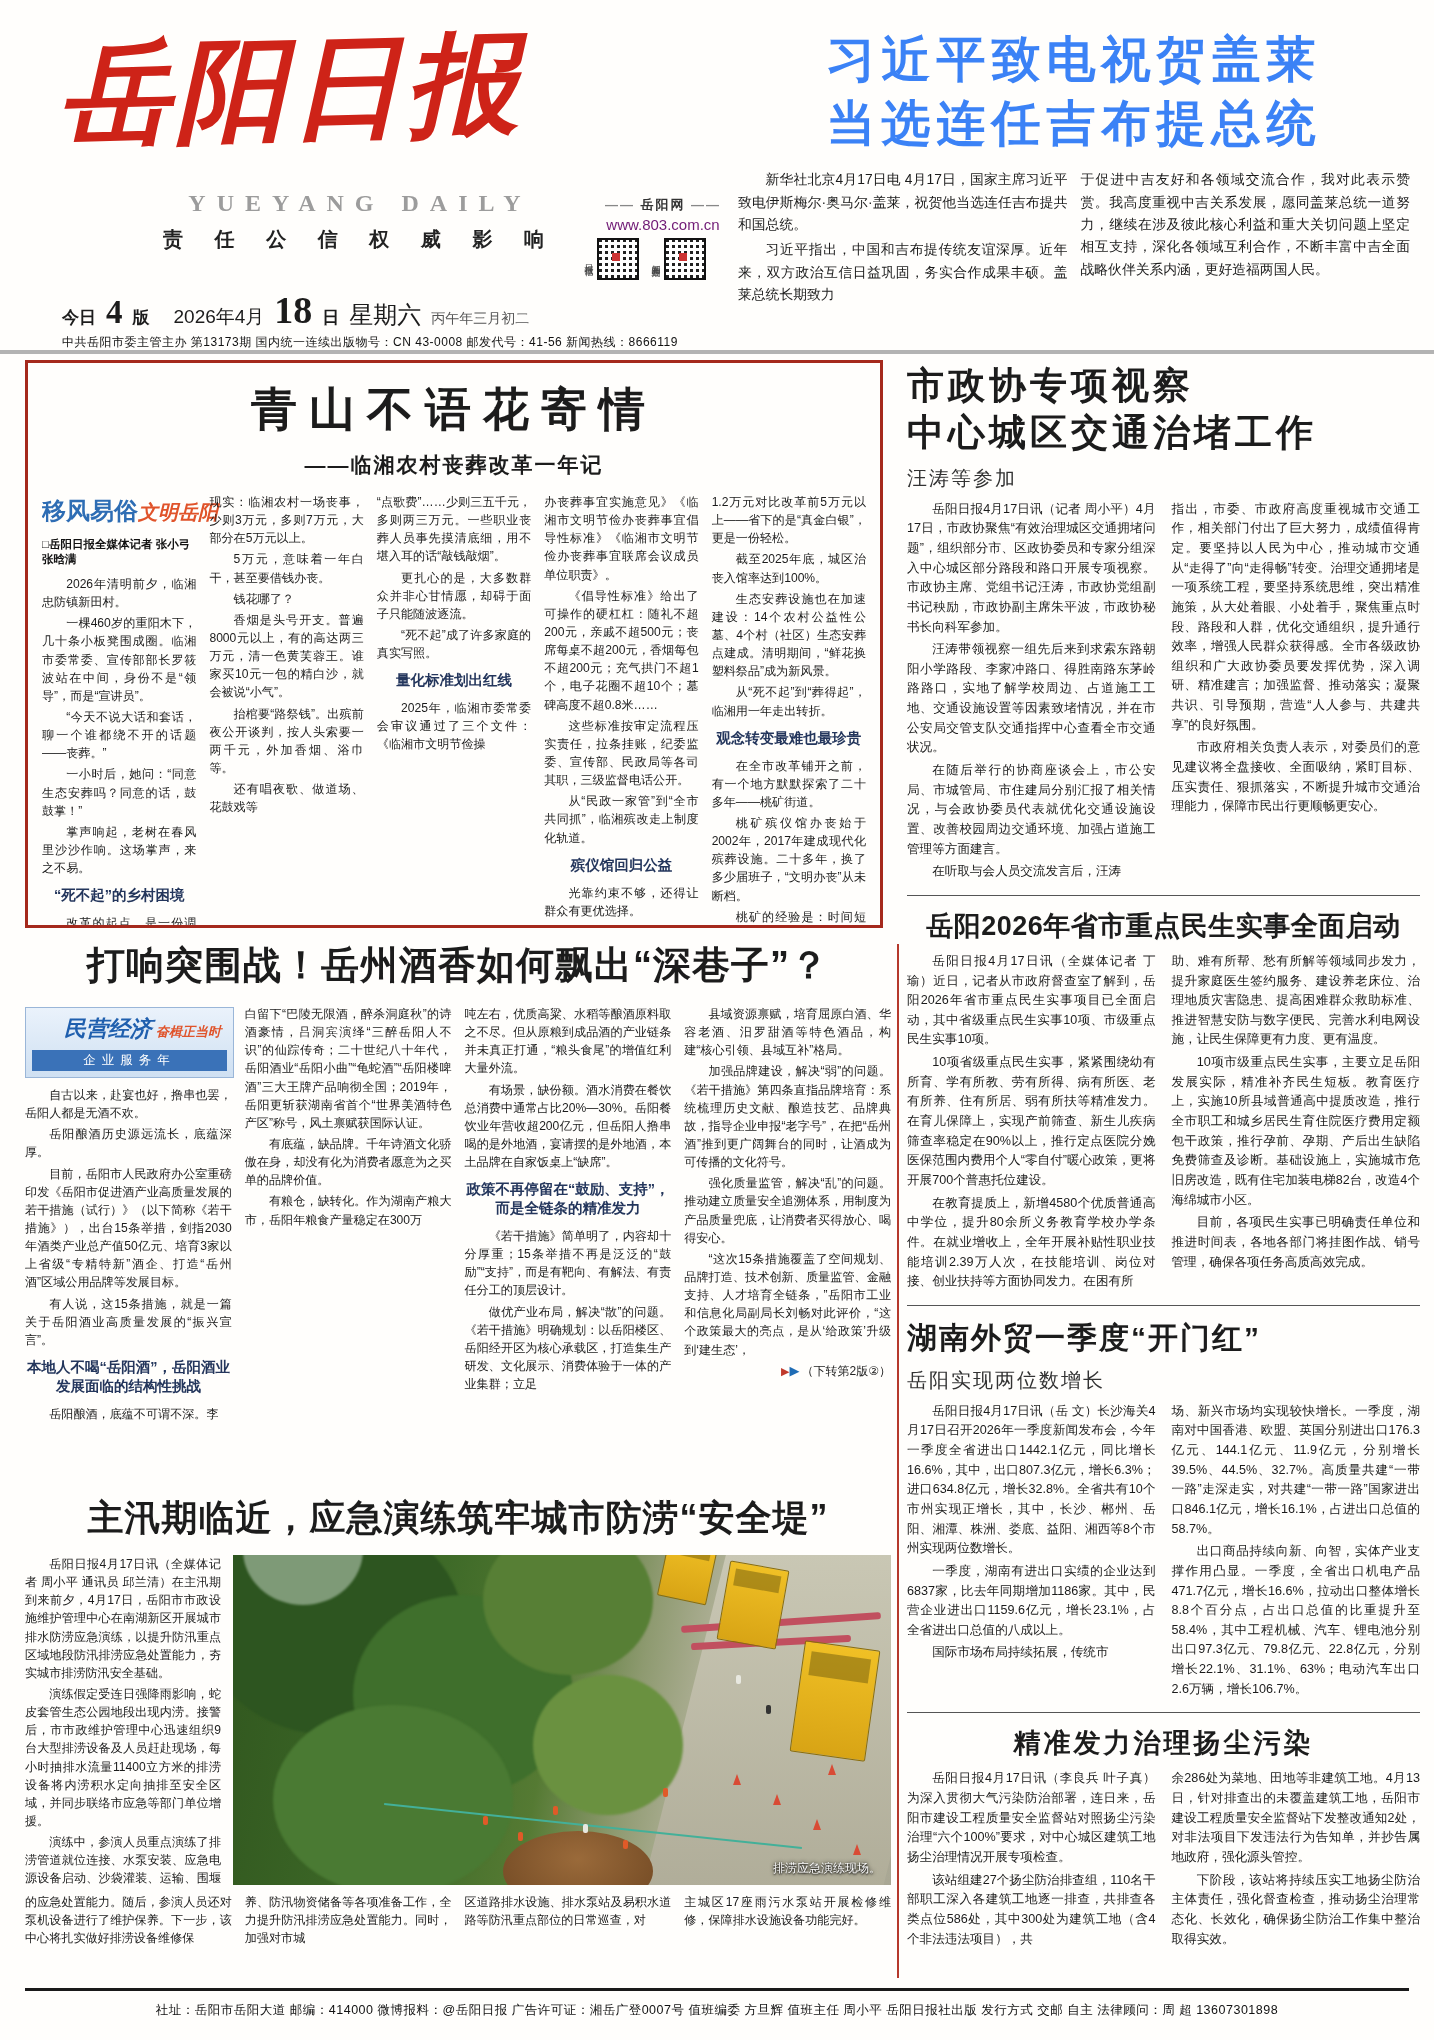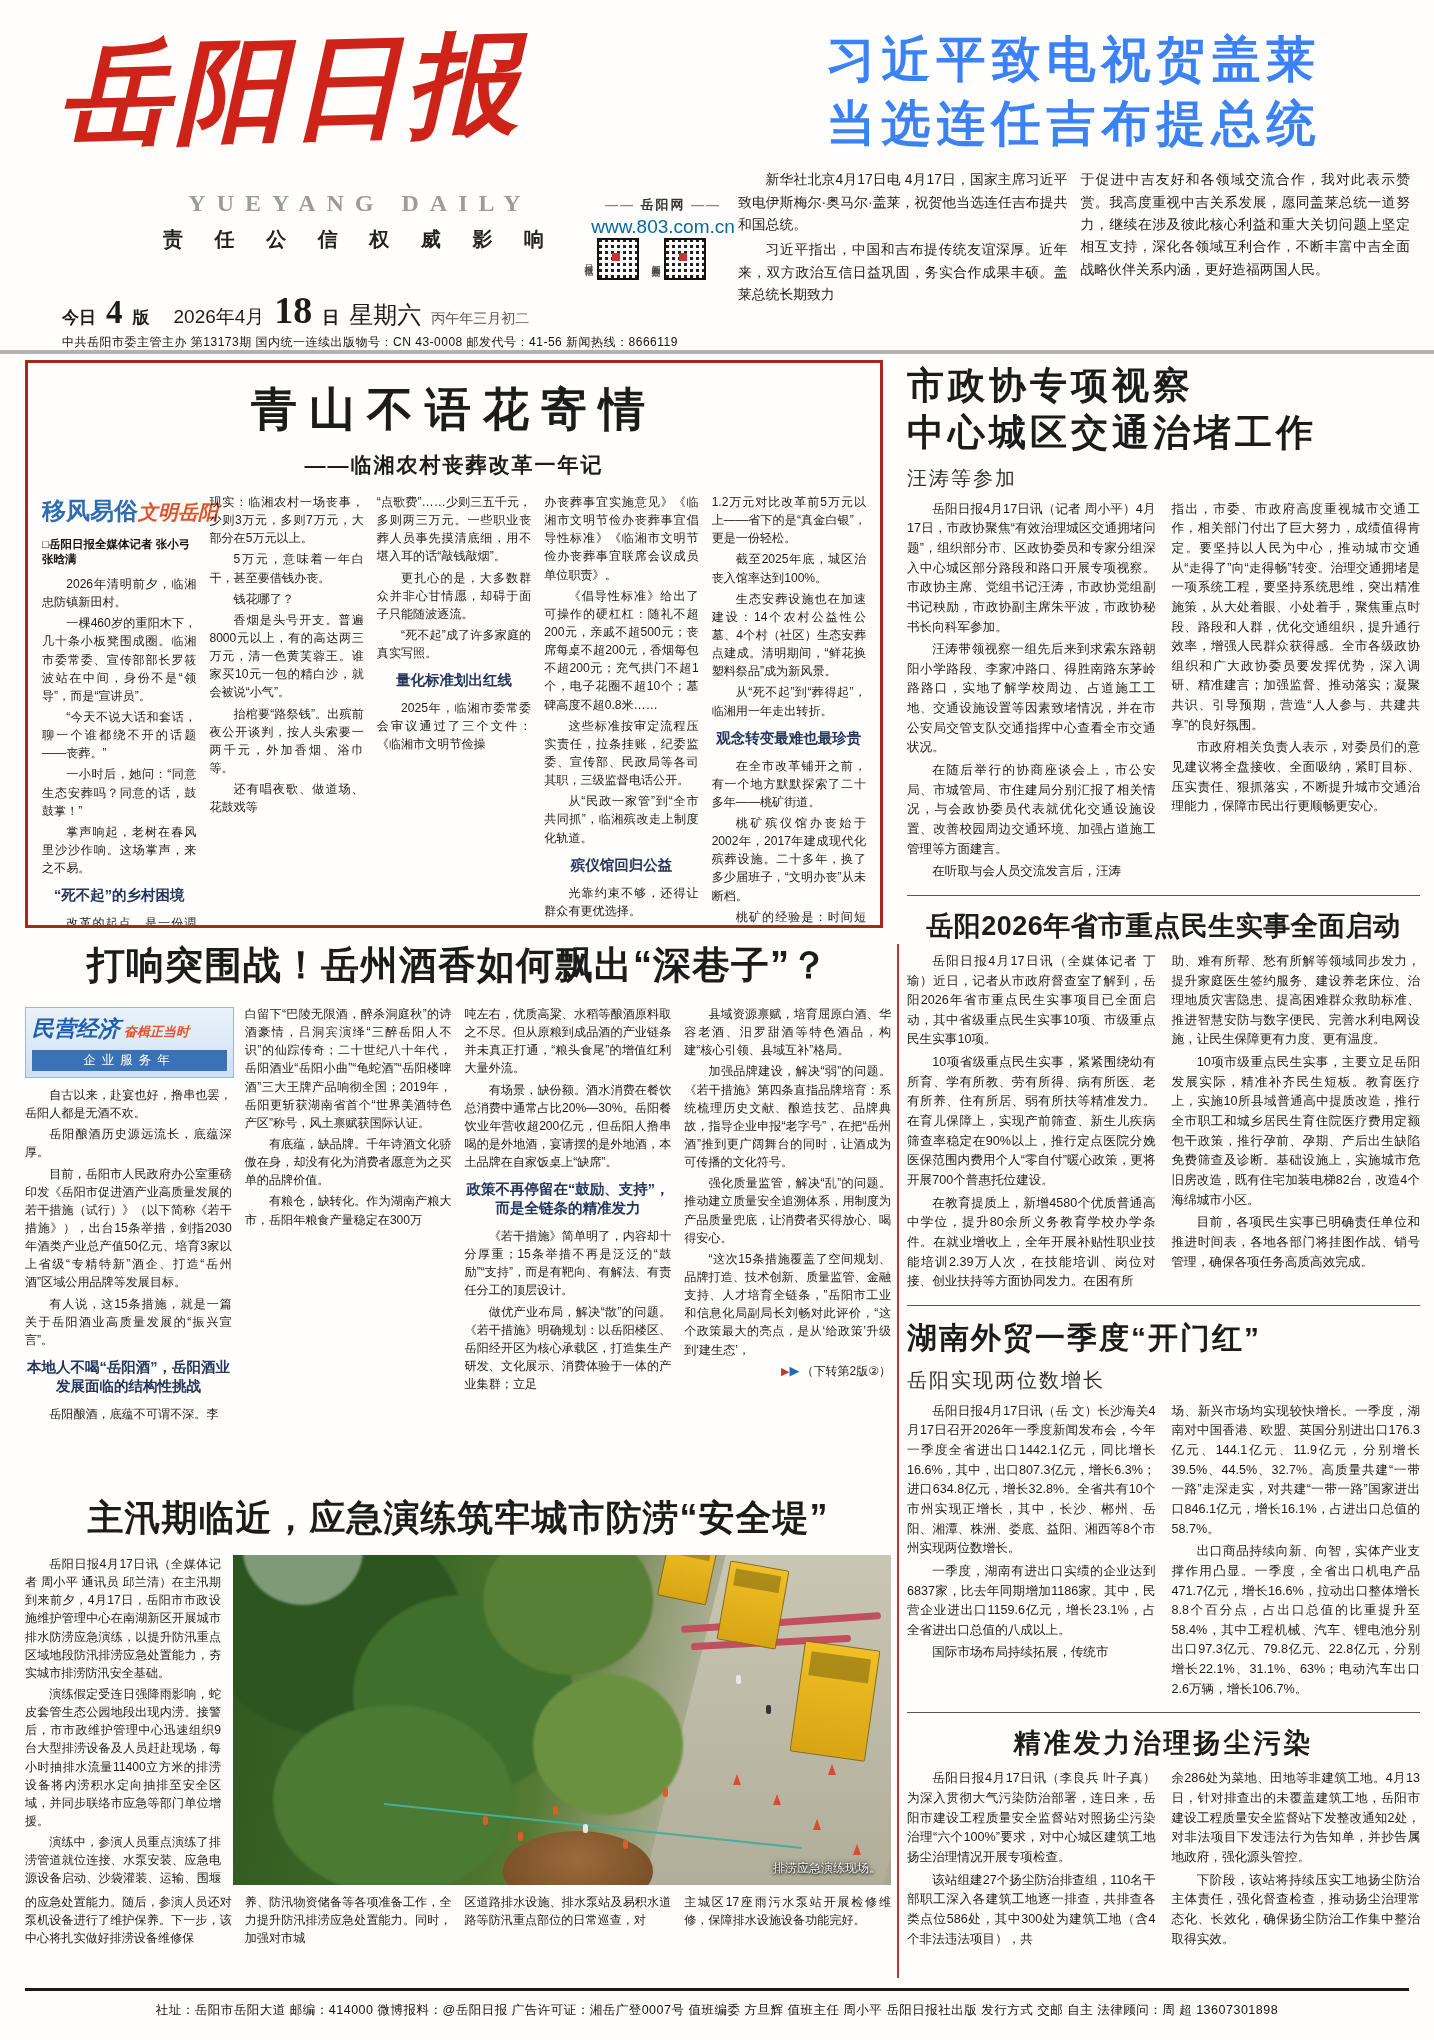--- a/index.html
+++ b/index.html
@@ -10,21 +10,21 @@
   .logo-cn{left:58px;top:18px;width:500px;font-family:"DejaVu Serif","Liberation Serif",serif;
            font-weight:900;font-style:italic;font-size:112px;line-height:1.25;color:#ce2318;
            letter-spacing:4px;transform:rotate(-1.5deg);white-space:nowrap;}
   .logo-en{left:150px;top:190px;width:420px;text-align:center;font-family:"Liberation Serif","DejaVu Serif",serif;
            font-weight:bold;font-size:24px;letter-spacing:11px;color:#9c9c9c;}
   .motto{left:150px;top:226px;width:420px;text-align:center;font-weight:900;font-size:20px;letter-spacing:13px;color:#222;}
   .site{left:588px;top:196px;width:150px;text-align:center;font-size:12px;color:#333;}
   .site .lbl{display:block;font-size:13px;font-weight:bold;letter-spacing:2px;}
   .site .lbl:before,.site .lbl:after{content:"—— ";color:#888;}
   .site .lbl:after{content:" ——";}
-  .site .url{display:block;font-size:19px;margin-top:2px;color:#0369a1;}
+  .site .url{display:block;font-size:15px;margin-top:2px;color:#701a75;}
   .qrwrap{left:582px;top:238px;width:170px;display:flex;gap:10px;}
   .qritem{display:flex;gap:2px;align-items:center;}
   .qrlabel{writing-mode:vertical-rl;font-size:9px;color:#444;letter-spacing:1px;}
   .qr{width:38px;height:38px;background:
       repeating-linear-gradient(0deg,#111 0 3px,#fff 3px 6px),
       repeating-linear-gradient(90deg,#111 0 3px,#fff 3px 6px);
       background-blend-mode:screen;border:2px solid #111;position:relative;}
   .qr:after{content:"";position:absolute;left:13px;top:13px;width:8px;height:8px;background:#c33;}
   .dateline{left:62px;top:288px;width:660px;display:flex;align-items:baseline;gap:10px;white-space:nowrap;}
   .d-ed{font-size:17px;font-weight:900;}
@@ -61,21 +61,21 @@
   .lead-cols{margin-top:14px;height:432px;overflow:hidden;}
   .lead-badge{margin:2px 0 4px;white-space:nowrap;}
   .lb-blue{color:#2e6db4;font-weight:900;font-size:24px;}
   .lb-red{color:#e0532a;font-weight:900;font-size:20px;font-style:italic;font-family:"DejaVu Serif",serif;}
   
   .wine{left:25px;top:940px;width:866px;height:552px;overflow:hidden;}
   .wine-h{font-size:38px;font-weight:900;letter-spacing:1px;text-align:center;white-space:nowrap;}
   .wine-cols{margin-top:14px;height:488px;overflow:hidden;}
   .wine-badge{width:100%;margin:2px 0 8px;border:1px solid #9ab6d8;background:linear-gradient(180deg,#eaf2fb,#cfe0f2);}
   .wb-top{padding:6px 6px 2px;white-space:nowrap;}
-  .wb-blue{color:#1f5fae;font-weight:900;font-size:22px;font-style:italic;font-family:"DejaVu Serif",serif;}
+  .wb-blue{color:#1f5fae;font-weight:900;font-size:22px;font-style:italic;font-family:"DejaVu Serif",serif;margin-left:32px;}
   .wb-orange{color:#e0532a;font-weight:900;font-size:13px;font-style:italic;margin-left:4px;}
   .wb-band{background:#3a72b8;color:#fff;text-align:center;font-size:12.5px;letter-spacing:6px;padding:2px 0;margin:4px 6px 6px;}
   
   .flood{left:25px;top:1494px;width:866px;}
   .flood-h{font-size:36px;font-weight:900;letter-spacing:1px;text-align:center;white-space:nowrap;}
   .flood-row{display:flex;gap:12px;margin-top:12px;height:330px;overflow:hidden;}
   .flood-left{width:196px;flex:none;overflow:hidden;}
   .flood-bottom{margin-top:8px;height:88px;overflow:hidden;}
   
   .photo{position:relative;flex:1;background:linear-gradient(100deg,#31571f 0%,#3e6a28 30%,#557a33 48%,#8e9a70 60%,#b7b5a0 72%,#a9a794 100%);overflow:hidden;}

